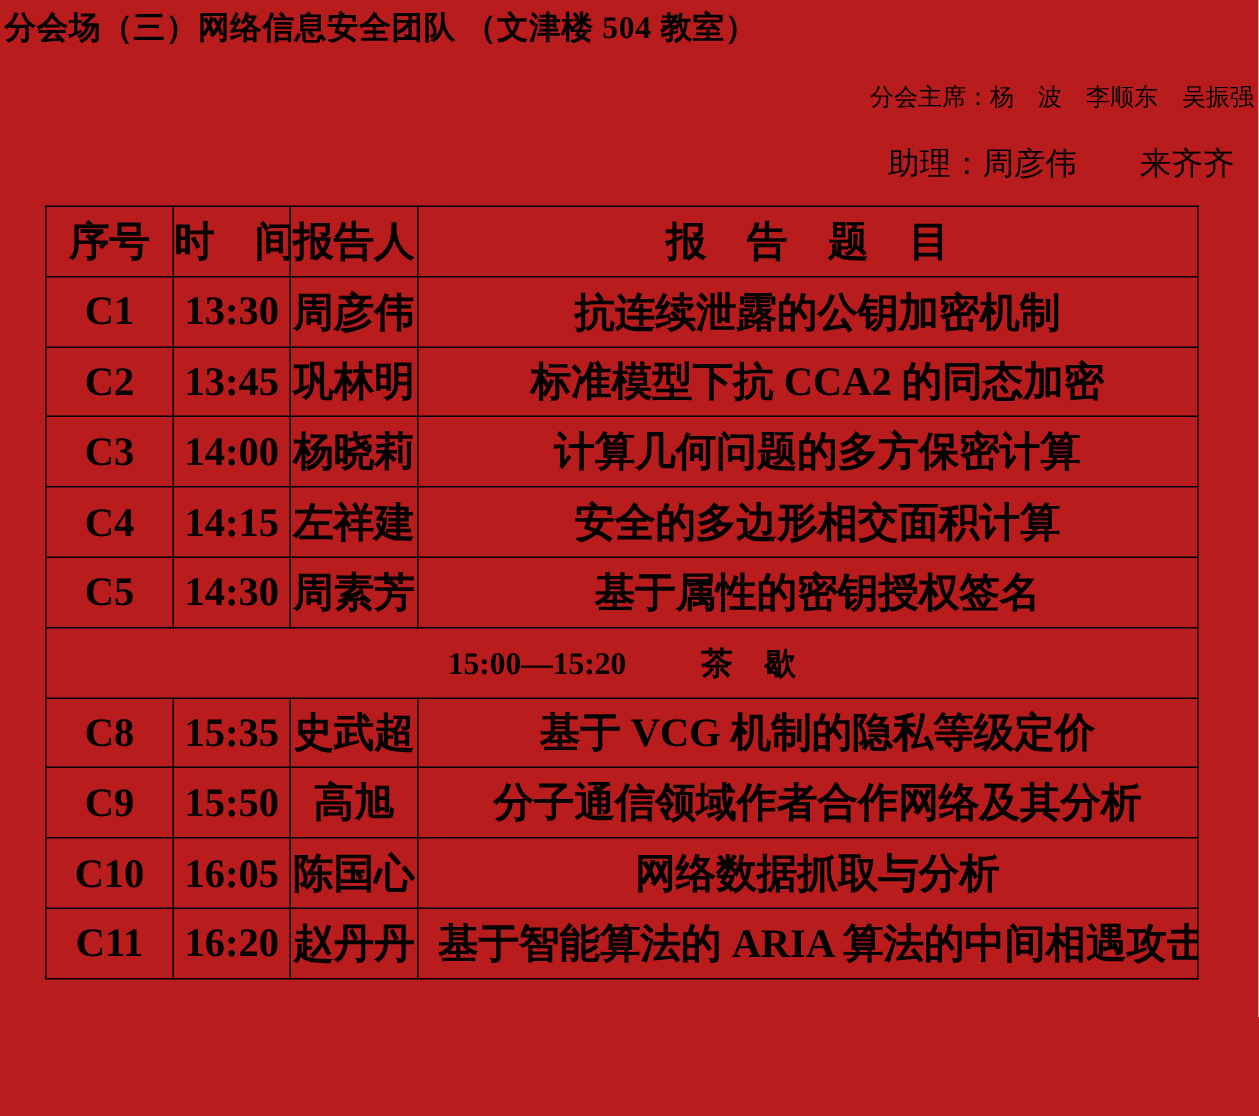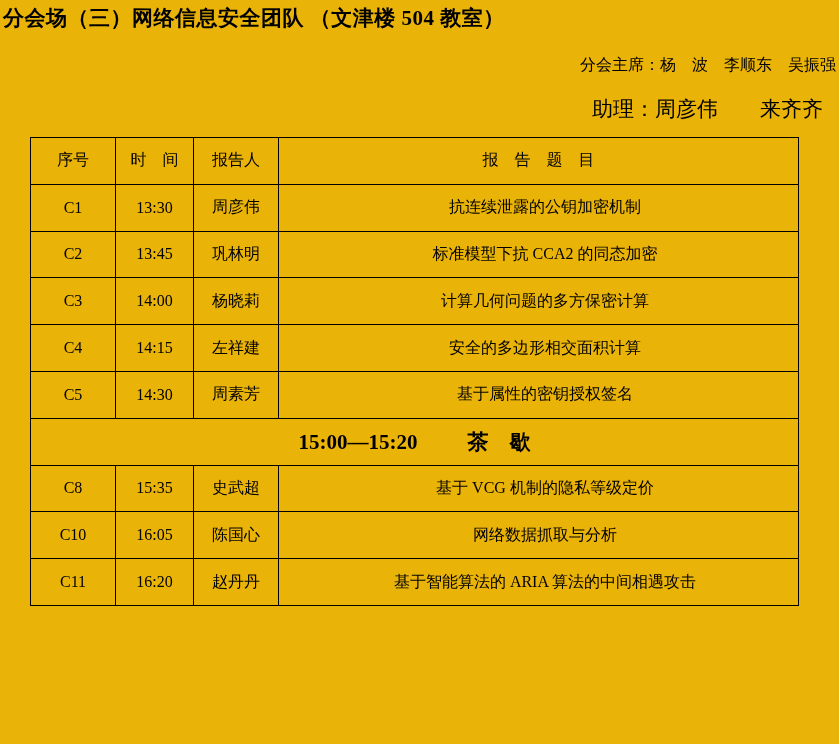--- a/index.html
+++ b/index.html
@@ -4,21 +4,21 @@
 <style>
   html, body {
     margin: 0;
     padding: 0;
     background: #ffffff;
   }
   .page {
     position: relative;
     width: 839px;
     height: 744px;
-    background: #eab308;
+    background: #b91c1c;
     color: #000000;
     font-family: "Liberation Serif", "DejaVu Serif", serif;
     overflow: hidden;
   }
   .doc-title {
     position: absolute;
     left: 3px;
     top: 4px;
     font-size: 21px;
     font-weight: bold;
@@ -47,22 +47,22 @@
     border-collapse: collapse;
     table-layout: fixed;
   }
   table.schedule th,
   table.schedule td {
     border: 1.5px solid #000000;
     height: 45.8px;
     padding: 0;
     text-align: center;
     vertical-align: middle;
-    font-size: 16px;
-    font-weight: normal;
+    font-size: 27px;
+    font-weight: bold;
     white-space: pre;
     overflow: hidden;
   }
   table.schedule td.title-cell {
     text-align: center;
     padding-left: 13px;
   }
   table.schedule td.break-cell {
     font-weight: bold;
     font-size: 21px;
@@ -131,20 +131,26 @@
         <tr>
           <td colspan="4" class="break-cell"><span>15:00—15:20</span><span class="break-label">茶　歇</span></td>
         </tr>
         <tr>
           <td>C8</td>
           <td>15:35</td>
           <td>史武超</td>
           <td class="title-cell">基于 VCG 机制的隐私等级定价</td>
         </tr>
         <tr>
+          <td>C9</td>
+          <td>15:50</td>
+          <td>高旭</td>
+          <td class="title-cell">分子通信领域作者合作网络及其分析</td>
+        </tr>
+        <tr>
           <td>C10</td>
           <td>16:05</td>
           <td>陈国心</td>
           <td class="title-cell">网络数据抓取与分析</td>
         </tr>
         <tr>
           <td>C11</td>
           <td>16:20</td>
           <td>赵丹丹</td>
           <td class="title-cell">基于智能算法的 ARIA 算法的中间相遇攻击</td>

